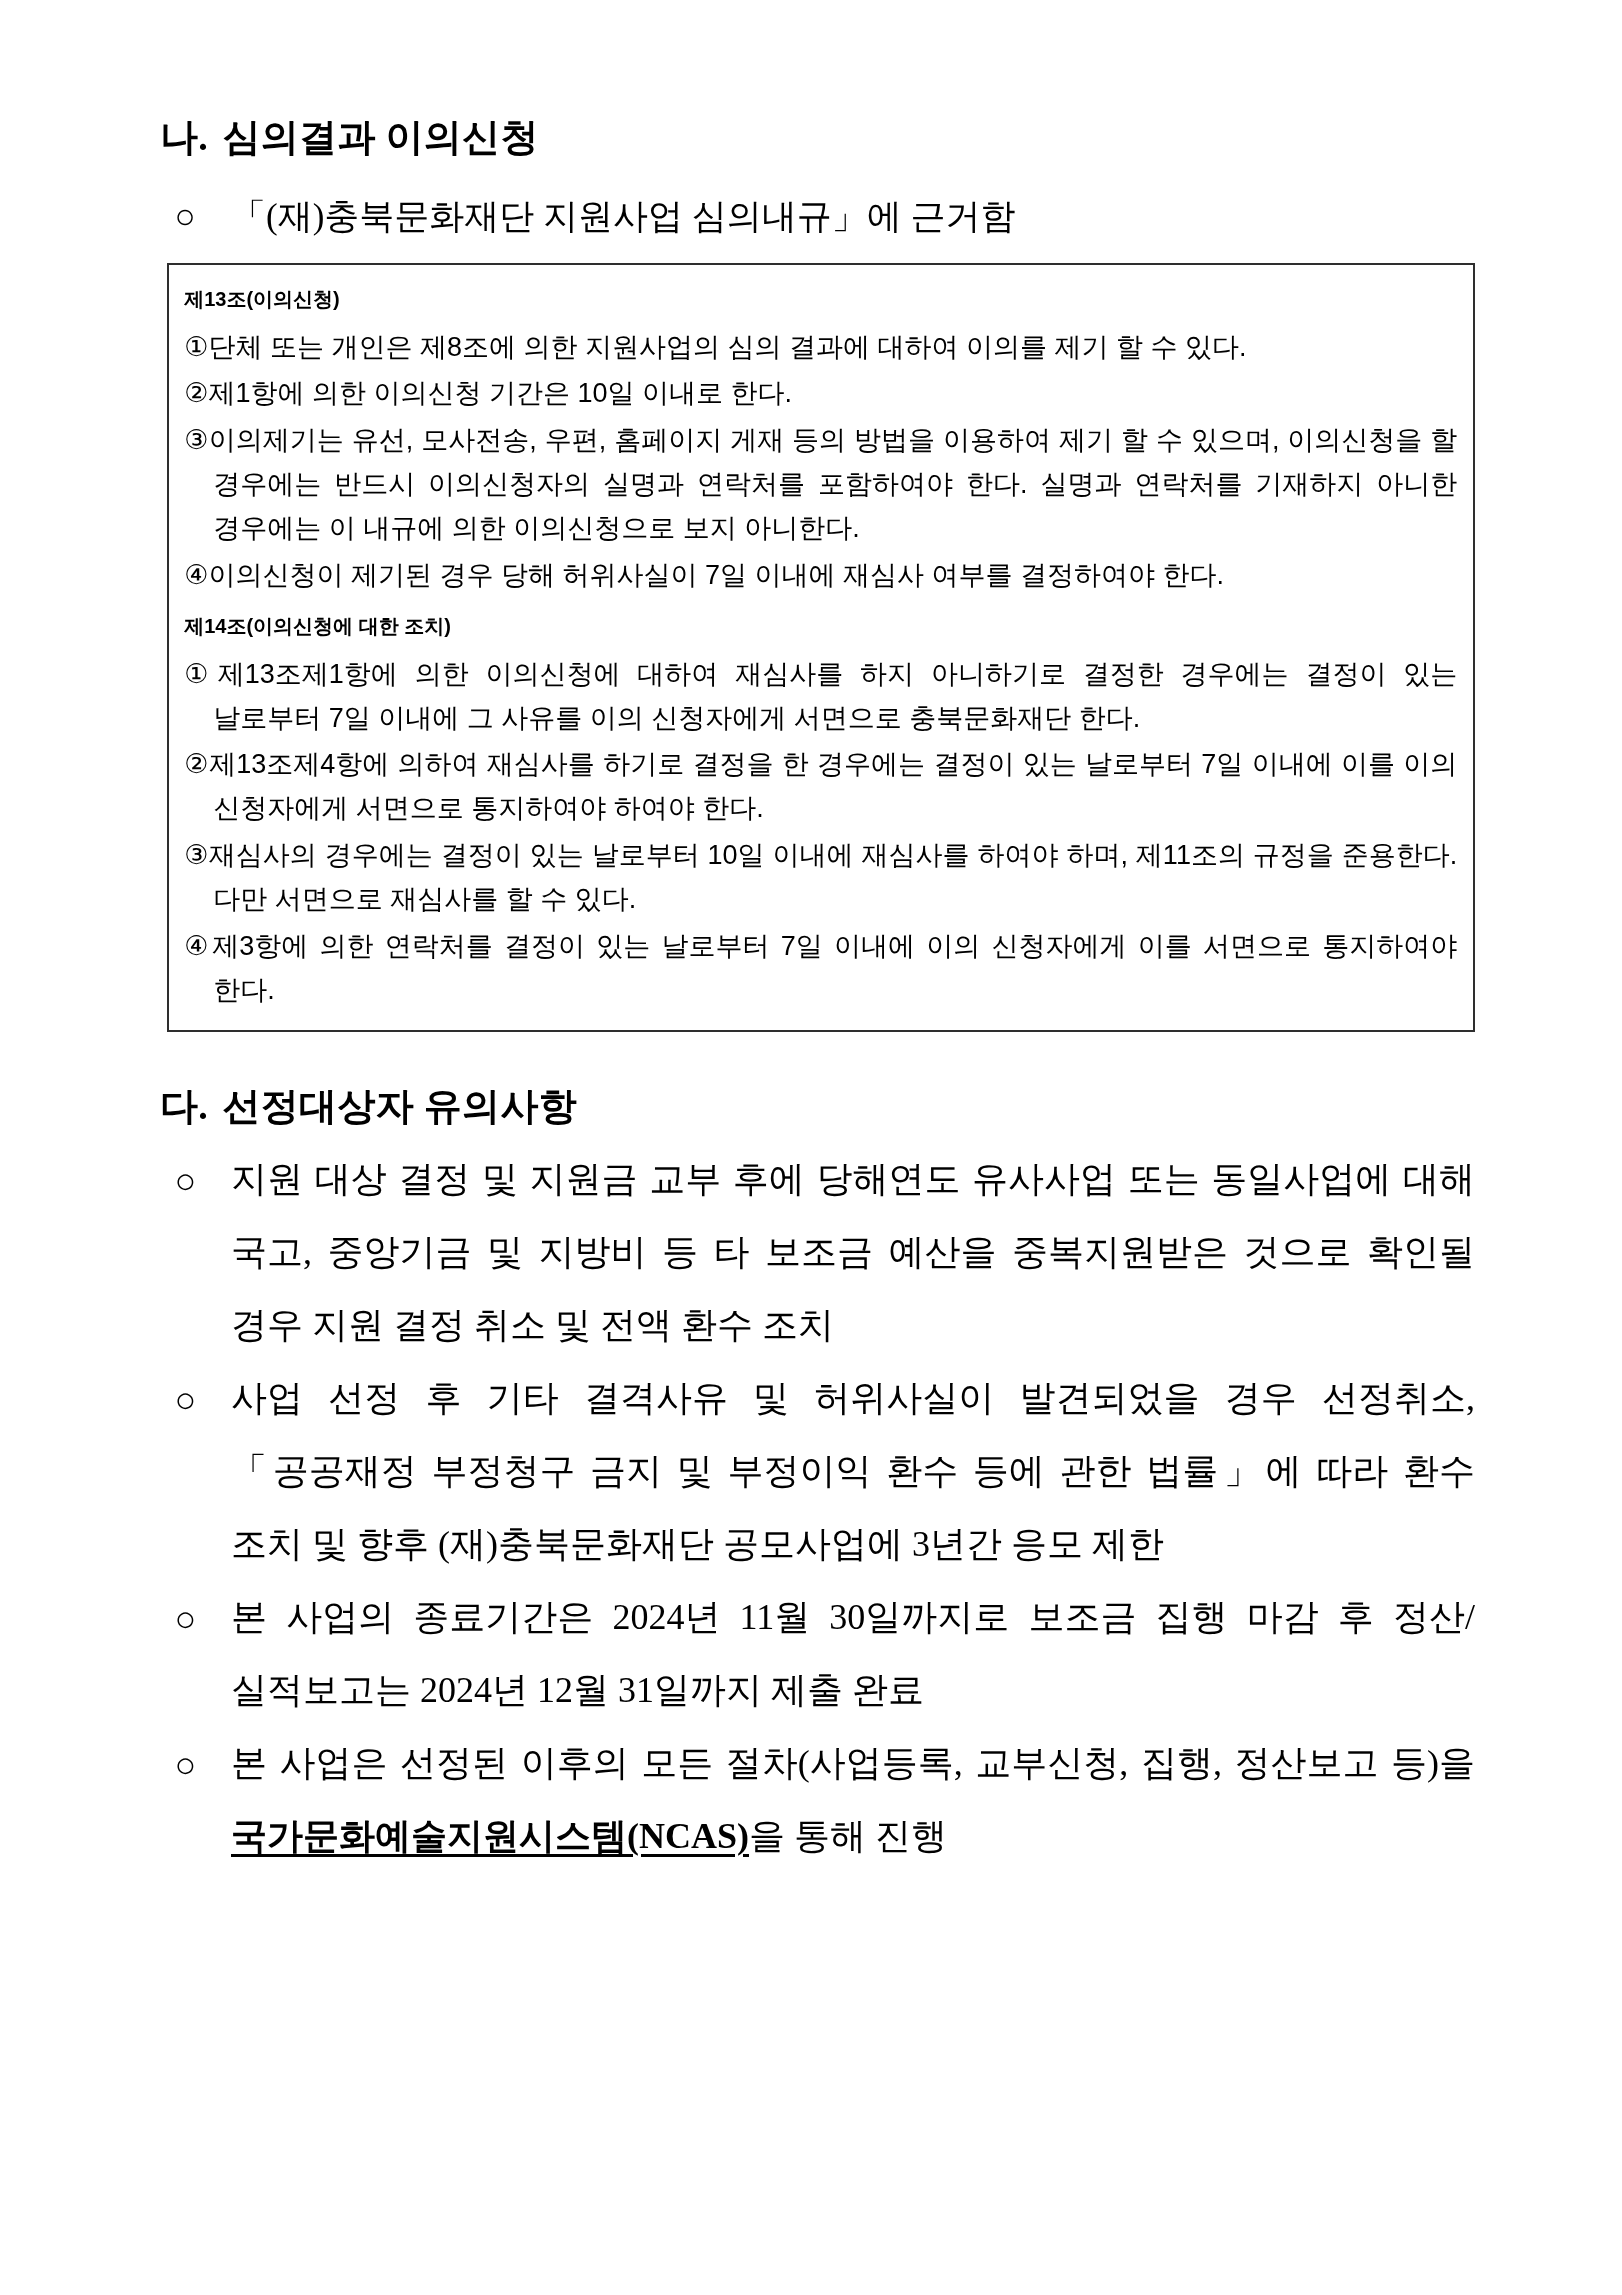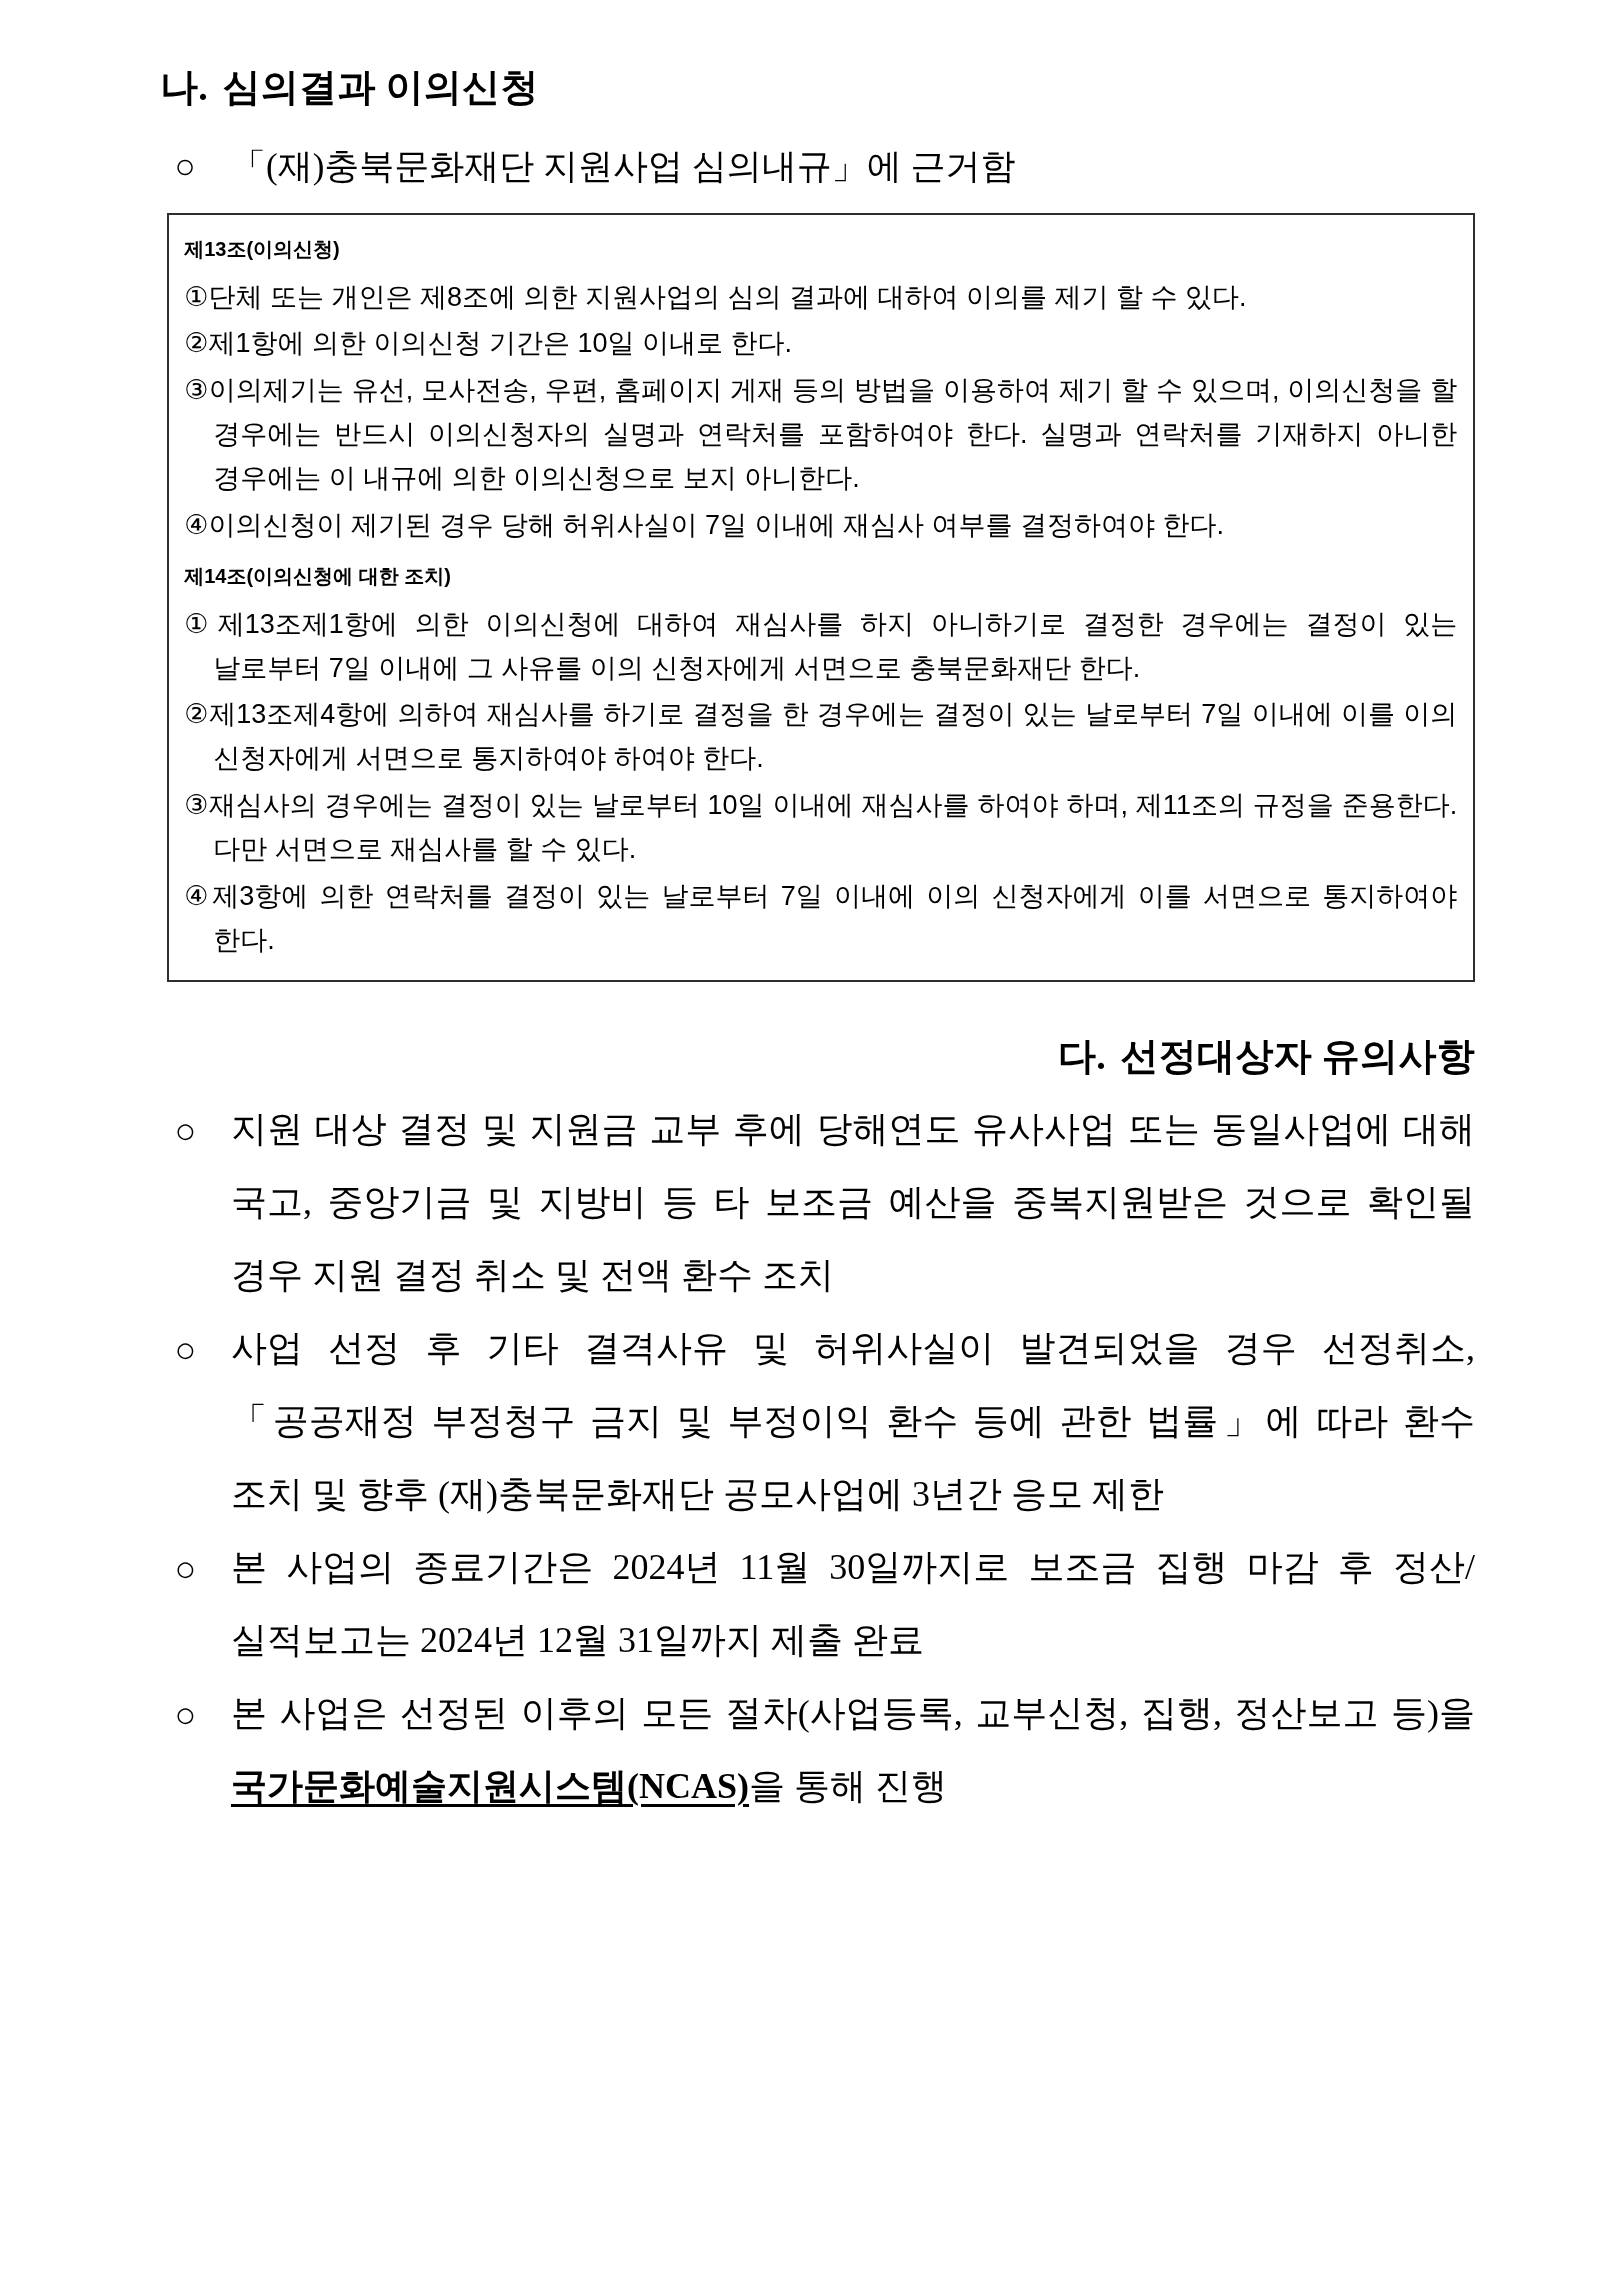--- a/index.html
+++ b/index.html
@@ -3,21 +3,21 @@
 <meta charset="utf-8">
 <style>
   html,body{margin:0;padding:0;background:#e9e9e9;}
   .page{
     width:1623px;
     height:2295px;
     box-sizing:border-box;
     margin:0 auto;
     background:#ffffff;
     color:#000;
-    padding:64px 148px 0 160px;
+    padding:114px 148px 0 160px;
     font-family:"Liberation Serif","DejaVu Serif",serif;
     word-break:keep-all;
     overflow:hidden;
   }
   
   .sec-heading{
     font-size:38px;
     font-weight:600;
     line-height:1.25;
     margin:0;
@@ -48,21 +48,21 @@
     margin:0;
     line-height:46px;
   }
   .rules-box .art-heading.second{margin-top:6.5px;}
   .rules-box .clause{
     margin:2.6px 0;
     padding-left:29px;
     text-indent:-29px;
   }
   
-  .sec-da{margin-top:51px;text-align:right;}
+  .sec-da{margin-top:51px;}
   .da-bullet{
     font-size:36px;
     line-height:73px;
     text-align:justify;
     margin:0;
   }
   .da-bullet.first{margin-top:13px;}
   .da-bullet .mk{top:1.3px;}
   .ncas{
     font-weight:700;

